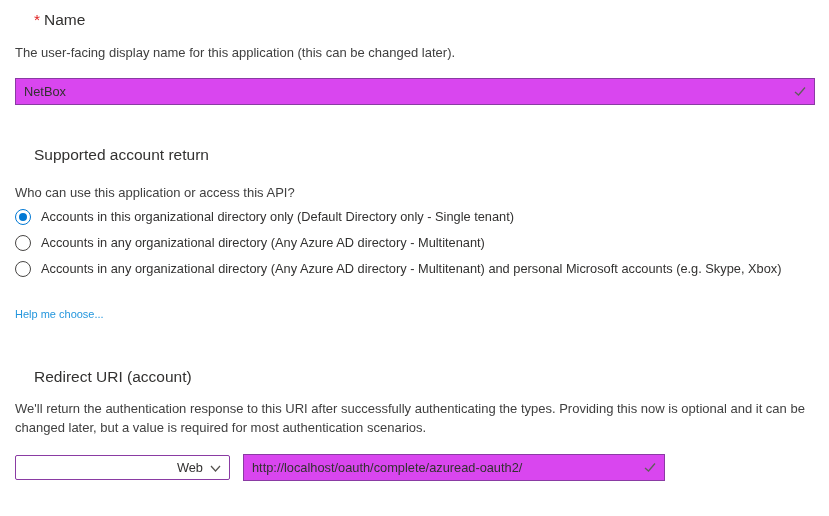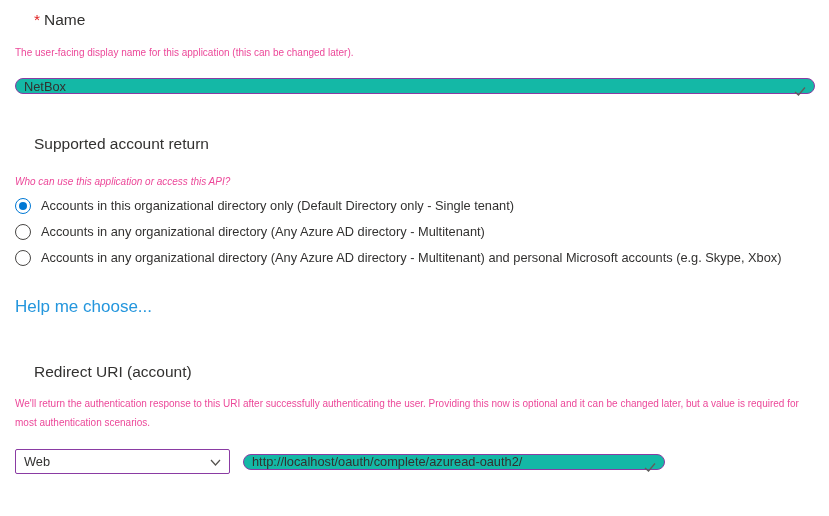--- a/index.html
+++ b/index.html
@@ -15,34 +15,34 @@
 
   .section-title {
     font-size: 15.5px;
     font-weight: 400;
     color: #323130;
     margin-left: 19px;
   }
   .required-marker { color: #e02020; margin-right: 4px; }
 
   .body-text {
-    font-size: 10px;
+    font-size: 13px;
     line-height: 19px;
-    color: #ec4899;
+    color: #404040;
   }
 
   #name-title { margin-top: 11px; }
   #name-desc { margin-top: 14px; }
 
   .textbox {
     position: relative;
-    height: 16px;
+    height: 27px;
     border: 1px solid #8a3ba3;
-    border-radius: 8px;
-    background: #14b8a6;
+    border-radius: 0;
+    background: #d946ef;
     display: flex;
     align-items: center;
   }
   .textbox input {
     border: none; outline: none;
     background: transparent;
     font-family: "Liberation Sans", sans-serif;
     font-size: 12.8px;
     color: #323130;
     padding: 0 24px 0 8px;
@@ -52,21 +52,21 @@
   .validation-check {
     position: absolute;
     right: 7px; top: 5px;
     width: 14px; height: 14px;
     pointer-events: none;
   }
 
   #name-box { margin-top: 16px; width: 800px; }
 
   #account-title { margin-top: 41px; }
-  #account-question { margin-top: 19px; font-style: italic; }
+  #account-question { margin-top: 19px; }
 
   .radio-list { margin-top: 7px; }
   .radio-row {
     display: flex;
     height: 26px;
     cursor: pointer;
   }
   .radio-circle {
     width: 16px; height: 16px;
     border-radius: 50%;
@@ -79,21 +79,21 @@
     background: #ffffff;
   }
   .radio-dot { width: 8px; height: 8px; border-radius: 50%; background: transparent; }
   .radio-row.selected .radio-circle { border-color: #0078d4; }
   .radio-row.selected .radio-dot { background: #0078d4; }
   .radio-label { font-size: 12.8px; color: #323130; }
 
   #help-link {
     display: inline-block;
     margin-top: 21px;
-    font-size: 17px;
+    font-size: 11px;
     color: #2496dd;
     text-decoration: none;
     cursor: pointer;
   }
 
   #redirect-title { margin-top: 46px; }
   #redirect-desc { margin-top: 13px; max-width: 802px; }
 
   .uri-row {
     margin-top: 17px;
@@ -106,20 +106,21 @@
     width: 215px; height: 25px;
     border: 1px solid #8a3ba3;
     border-radius: 2px;
     background: #ffffff;
     display: flex;
     align-items: center;
     padding: 0 26px 0 8px;
     font-size: 12.8px;
     color: #323130;
     cursor: pointer;
+    justify-content: flex-end;
   }
   .dropdown-chevron {
     position: absolute;
     right: 7px; top: 6px;
     width: 13px; height: 13px;
     pointer-events: none;
   }
   #uri-box { width: 422px; }
 </style>
 </head>
@@ -163,21 +164,21 @@
         </span>
       <span class="radio-label">Accounts in any organizational directory (Any Azure AD directory - Multitenant) and personal Microsoft accounts (e.g. Skype, Xbox)</span>
     </div>
   </div>
 
   <a id="help-link" href="#">Help me choose...</a>
 
   
   <div class="section-title" id="redirect-title">Redirect URI (account)</div>
 
-  <div class="body-text" id="redirect-desc">We'll return the authentication response to this URI after successfully authenticating the user. Providing this now is optional and it can be changed later, but a value is required for most authentication scenarios.</div>
+  <div class="body-text" id="redirect-desc">We'll return the authentication response to this URI after successfully authenticating the types. Providing this now is optional and it can be changed later, but a value is required for most authentication scenarios.</div>
 
   <div class="uri-row">
     <div class="dropdown" role="combobox">
       <span>Web</span>
       <svg class="dropdown-chevron" viewBox="0 0 13 13">
           <path d="M2 4 L6.5 9 L11 4" fill="none" stroke="#55534f" stroke-width="1.2"></path>
         </svg>
     </div>
     <div class="textbox" id="uri-box">
       <input type="text" aria-label="Redirect URI" value="http://localhost/oauth/complete/azuread-oauth2/" style="">

